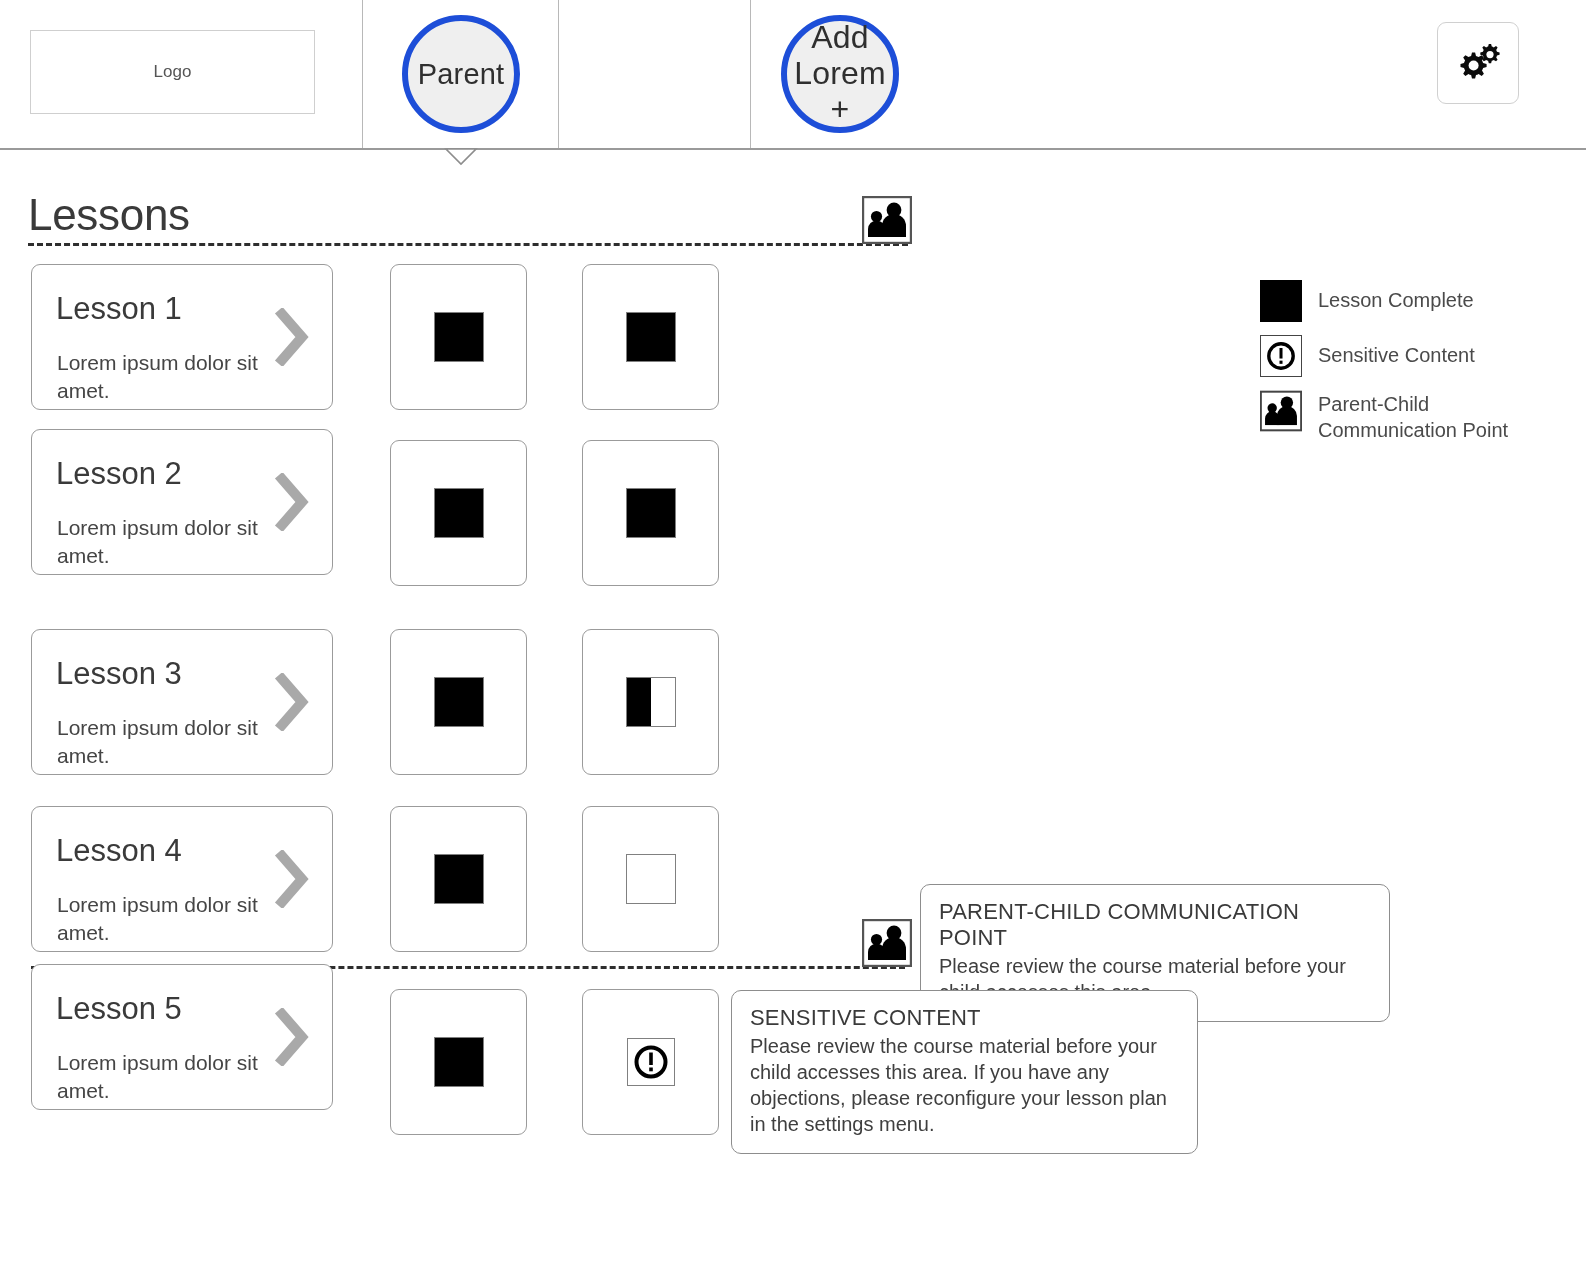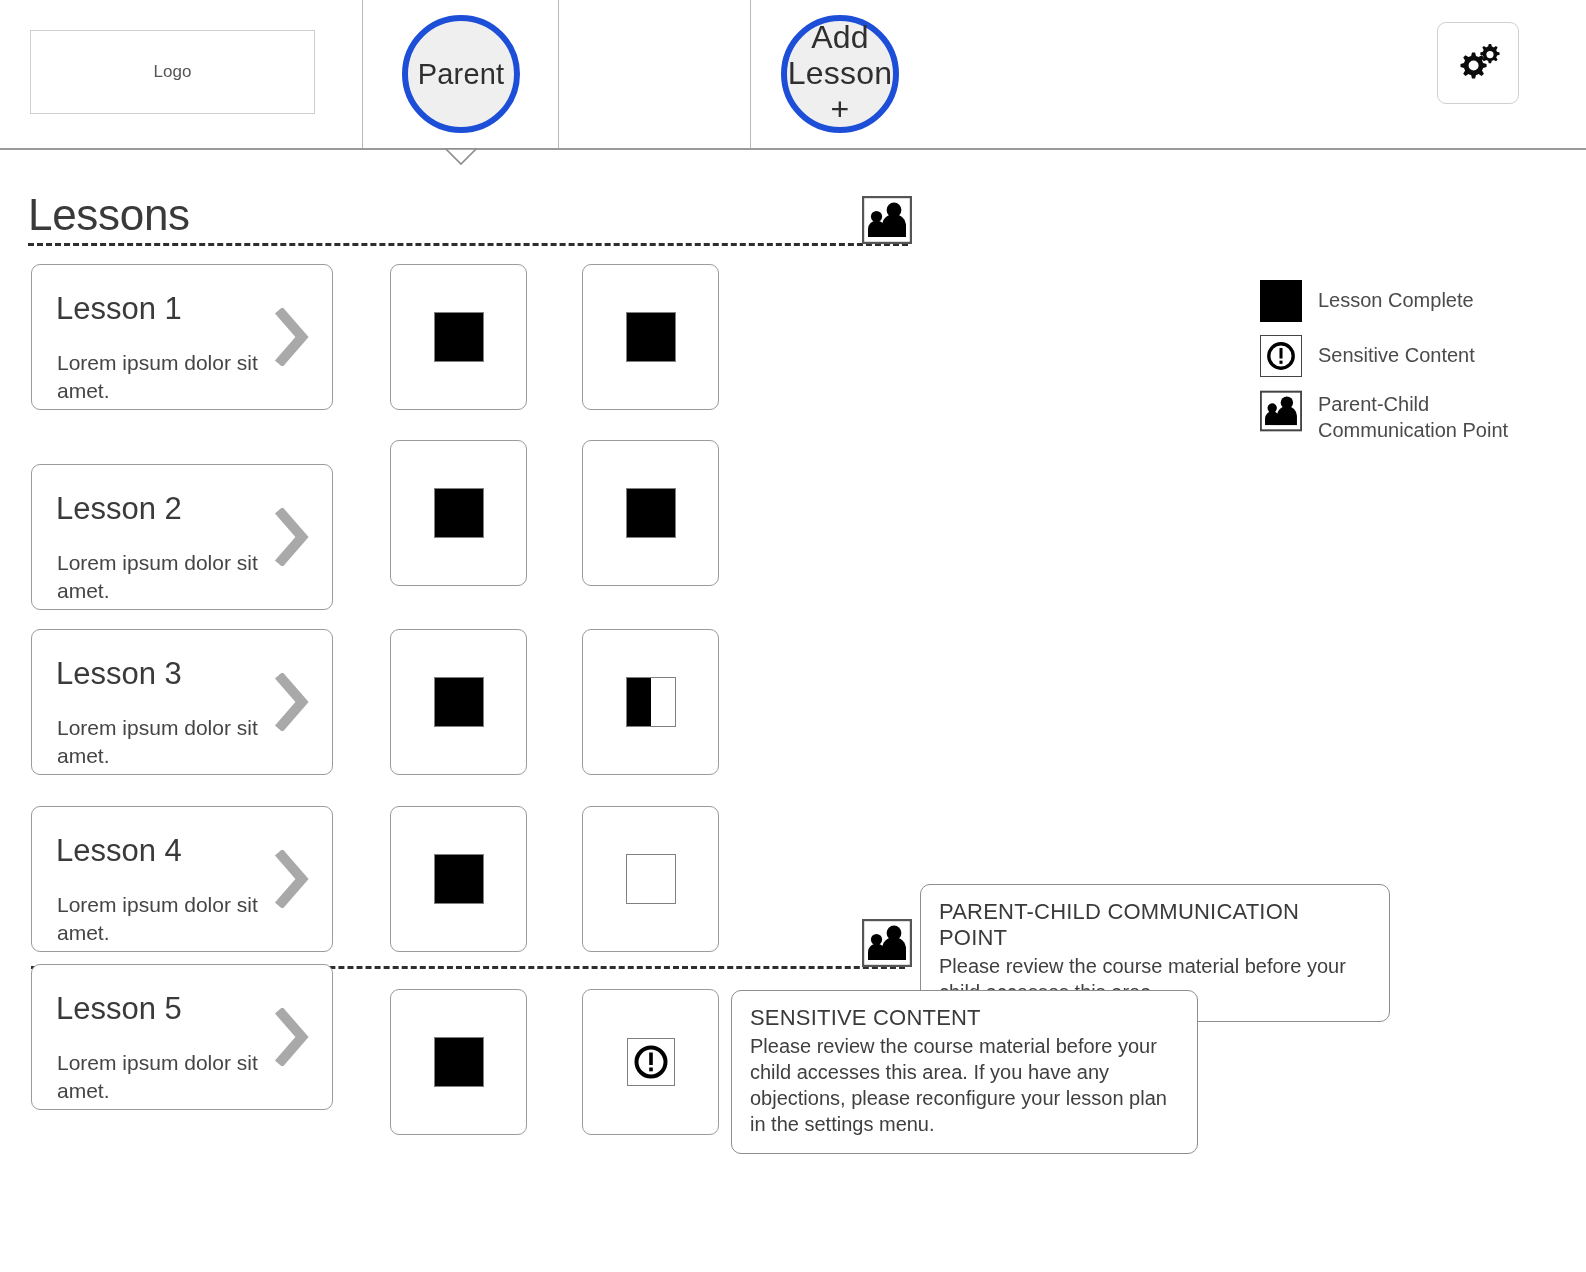--- a/index.html
+++ b/index.html
@@ -225,21 +225,21 @@
   <div class="hdr-divider" id="hdr-div-3"></div>
 
   <div class="nav-circle" id="nav-parent">
     <span>Parent</span>
   </div>
 
 
   <div class="nav-circle" id="nav-add">
     <span>
       <span>Add</span><br>
-      <span>Lesson +</span>
+      <span>Lorem +</span>
     </span>
   </div>
 
   <div id="settings-button">
     <svg width="54" height="50" viewBox="0 0 54 50">
       <g fill="#0b0b0b">
 
         <path d="M21 14.5 l3.1 0 0.9 3.5 a11 11 0 0 1 2.6 1.1 l3.1 -1.9 2.2 2.2 -1.9 3.1 a11 11 0 0 1 1.1 2.6 l3.5 0.9 0 3.1 -3.5 0.9 a11 11 0 0 1 -1.1 2.6 l1.9 3.1 -2.2 2.2 -3.1 -1.9 a11 11 0 0 1 -2.6 1.1 l-0.9 3.5 -3.1 0 -0.9 -3.5 a11 11 0 0 1 -2.6 -1.1 l-3.1 1.9 -2.2 -2.2 1.9 -3.1 a11 11 0 0 1 -1.1 -2.6 l-3.5 -0.9 0 -3.1 3.5 -0.9 a11 11 0 0 1 1.1 -2.6 l-1.9 -3.1 2.2 -2.2 3.1 1.9 a11 11 0 0 1 2.6 -1.1 z"></path>
         <circle cx="22.6" cy="27.5" r="5.0" fill="#ffffff"></circle>
 
@@ -279,21 +279,21 @@
     <polyline points="8,6 28,29 8,52" fill="none" stroke="#a9a9a9" stroke-width="10" stroke-linecap="square" stroke-linejoin="miter"></polyline>
   </svg>
 </div>
 <div class="status-box col-a" style="top:264px">
   <div class="mark-complete"></div>
 </div>
 <div class="status-box col-b" style="top:264px">
   <div class="mark-complete"></div>
 </div>
 
-<div class="lesson-card" style="top:464px">
+<div class="lesson-card" style="top:429px">
   <div class="lesson-title">Lesson 2</div>
   <div class="lesson-sub">Lorem ipsum dolor sit amet.</div>
   <svg class="lesson-chevron" width="36" height="58" viewBox="0 0 36 58">
     <polyline points="8,6 28,29 8,52" fill="none" stroke="#a9a9a9" stroke-width="10" stroke-linecap="square"></polyline>
   </svg>
 </div>
 <div class="status-box col-a" style="top:440px">
   <div class="mark-complete"></div>
 </div>
 <div class="status-box col-b" style="top:440px">

